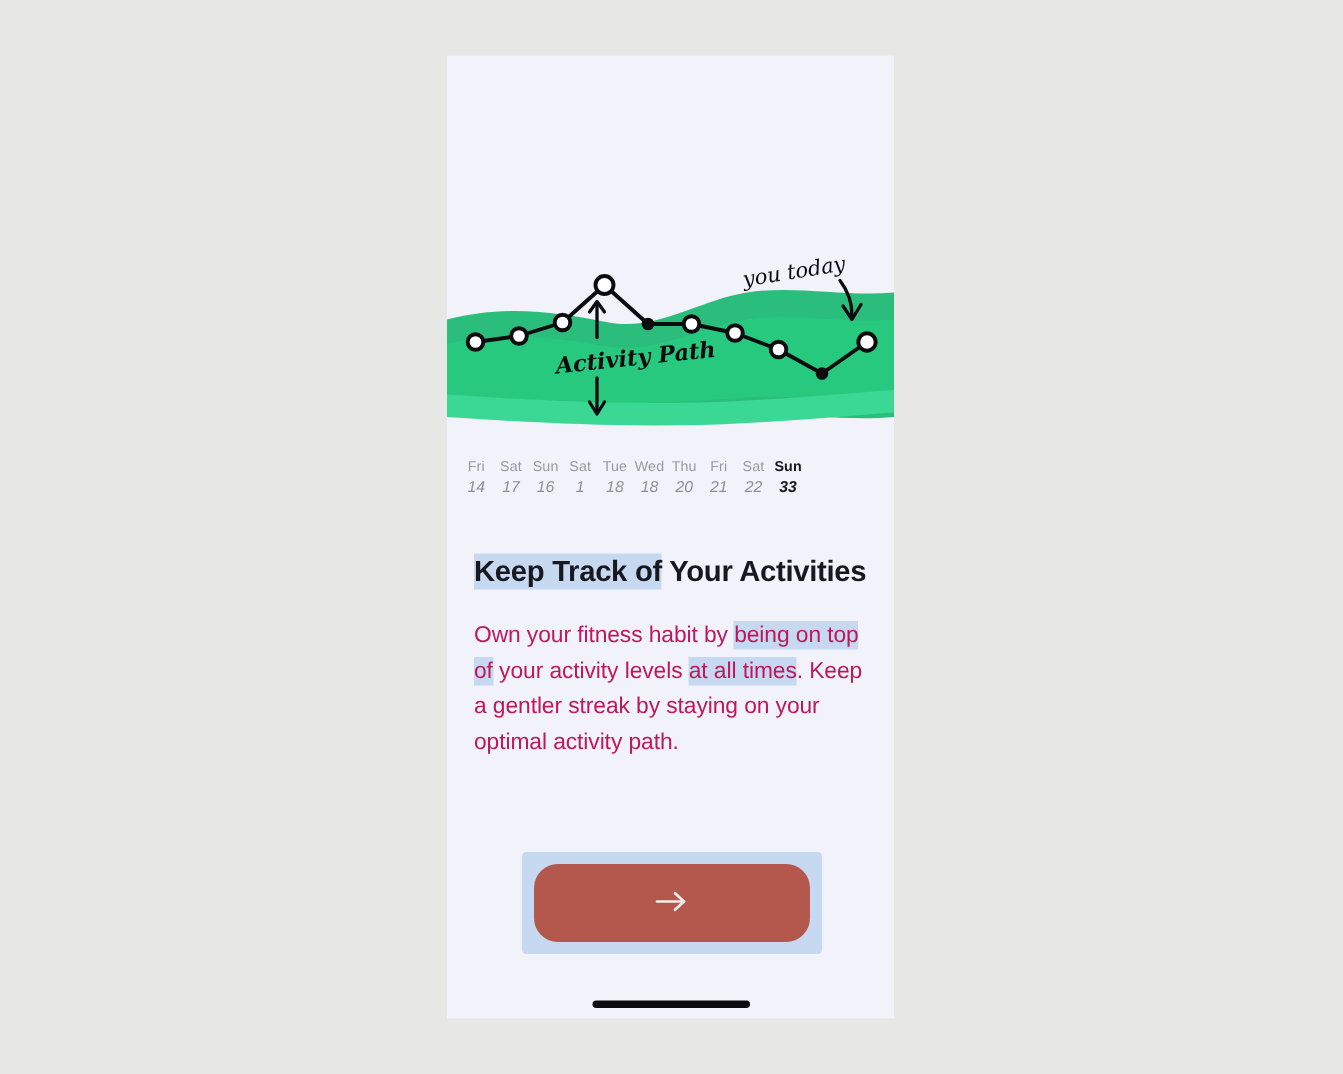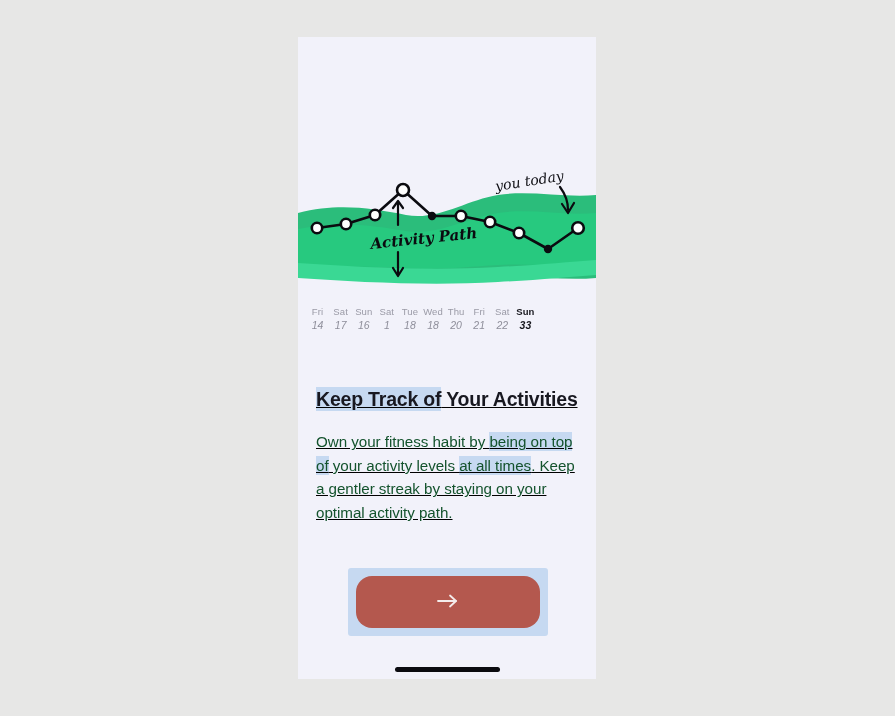--- a/index.html
+++ b/index.html
@@ -68,35 +68,34 @@
   .day-cell.is-today .day-name,
   .day-cell.is-today .day-num {
     color: #16161c;
     font-weight: bold;
   }
 
   
   #copy-block {
     position: absolute;
     left: 18px;
-    top: 350px;
+    top: 332px;
     width: 262px;
-    text-decoration: underline;
   }
   #headline {
     font-size: 19.5px;
     font-weight: bold;
     color: #181820;
     line-height: 1.3;
     margin: 0;
     letter-spacing: -.2px;
   }
   #body-copy {
     font-size: 15.2px;
-    color: #14532d;
+    color: #be185d;
     line-height: 1.55;
     margin: 18px 0 16px 0;
     letter-spacing: -.05px;
   }
   .hl {
     background: #c6d9f1;
     padding: 1px 0;
     box-decoration-break: clone;
     -webkit-box-decoration-break: clone;
   }

